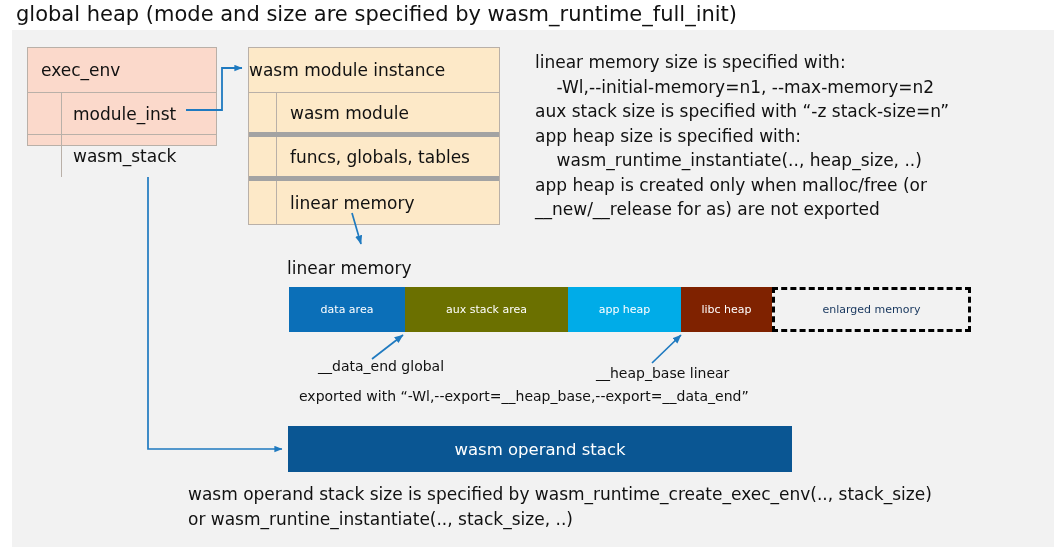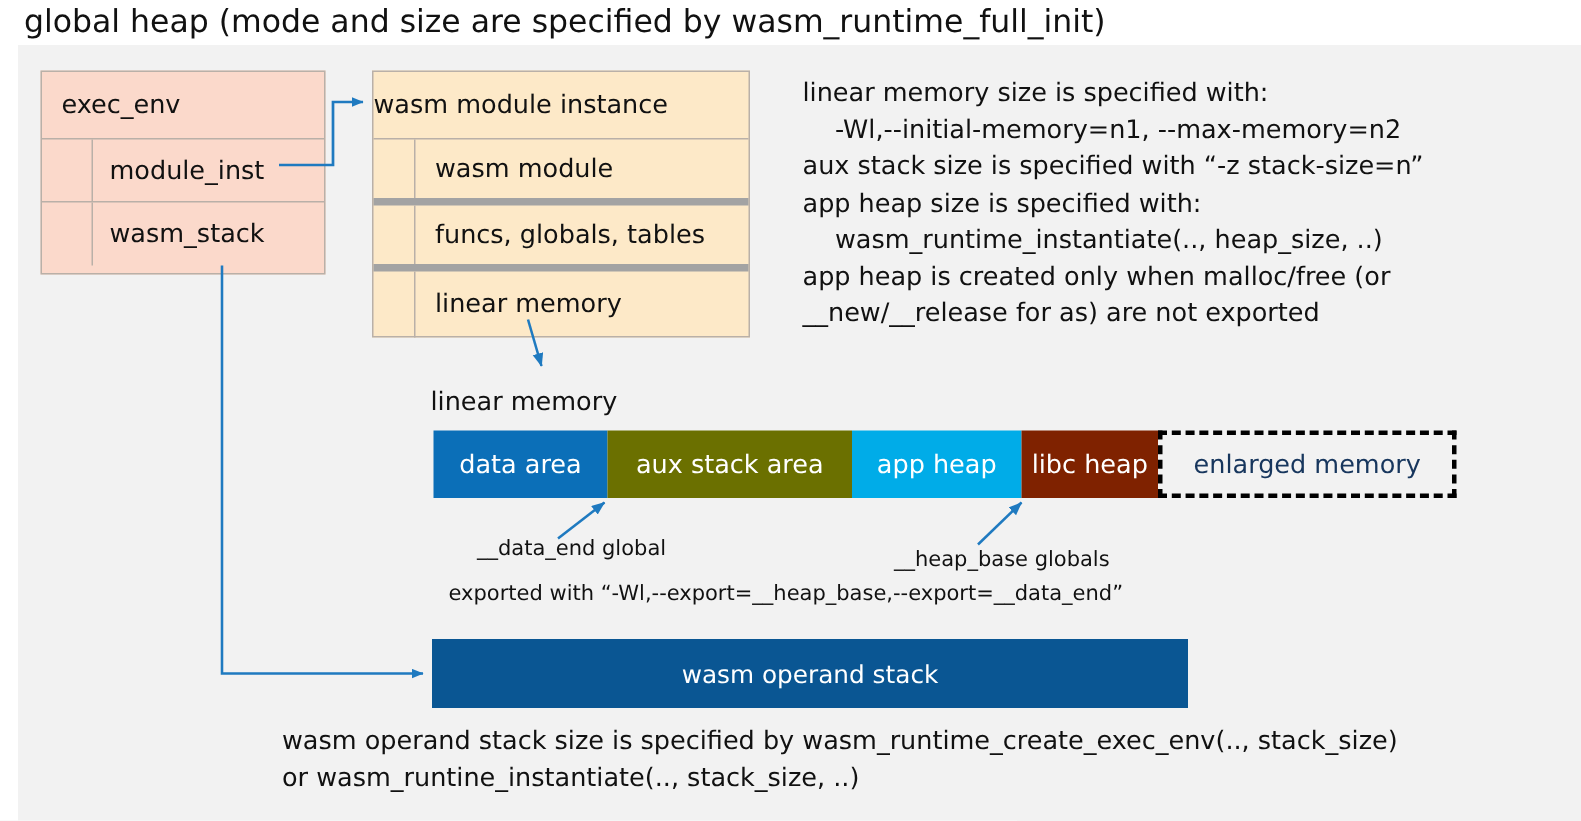--- a/index.html
+++ b/index.html
@@ -28,21 +28,21 @@
   
   .sbox{position:absolute;box-sizing:border-box;}
   .srow{
     box-sizing:border-box;
     display:flex;align-items:center;
     font-size:17px;color:#111;
     white-space:nowrap;
   }
 
   
-  #exec-env{left:27px;top:47px;width:190px;height:136px;
+  #exec-env{left:27px;top:47px;width:190px;height:99px;
     background:#fbd9cb;border:1px solid #b9b0a8;}
   #exec-env .hdr{height:45px;padding-left:13px;border-bottom:1px solid #b9b0a8;}
   #exec-env .sub{height:42px;}
   #exec-env .sub .gutter{width:34px;height:100%;border-right:1px solid #b9b0a8;box-sizing:border-box;}
   #exec-env .sub .lbl{padding-left:11px;}
   #exec-env .sub.mid{border-bottom:1px solid #b9b0a8;}
 
   
   #wmi{left:248px;top:47px;width:252px;height:178px;
     background:#fde9c8;border:1px solid #b9b0a8;}
@@ -57,21 +57,21 @@
     position:absolute;left:535px;top:50px;width:510px;
     font-size:17px;line-height:24.5px;color:#111;white-space:pre;
   }
 
   
   #lm-label{position:absolute;left:287px;top:258px;font-size:17px;color:#111;}
   #membar{position:absolute;left:289px;top:287px;height:45px;display:flex;}
   .seg{
     height:45px;box-sizing:border-box;
     display:flex;align-items:center;justify-content:center;
-    font-size:17px;color:#ffffff;white-space:nowrap;
+    font-size:11px;color:#ffffff;white-space:nowrap;
   }
   .seg.dashed{
     border:3px dashed #000000;background:#f2f2f2;color:#17365d;
   }
 
   
   .callout{position:absolute;font-size:14px;color:#111;white-space:nowrap;}
   #data-end-lbl{left:318px;top:358px;}
   #heap-base-lbl{left:596px;top:365px;}
   #exported-lbl{left:299px;top:388px;}
@@ -149,21 +149,21 @@
       </div>
       <div class="seg" style="width: 91px; background: rgb(127, 34, 0); color: rgb(255, 255, 255);">
         <span>libc heap</span>
       </div>
       <div class="seg dashed" style="width: 199px; color: rgb(23, 54, 93);">
         <span>enlarged memory</span>
       </div>
     </div>
 
   <div class="callout" id="data-end-lbl">__data_end global</div>
-  <div class="callout" id="heap-base-lbl">__heap_base globals</div>
+  <div class="callout" id="heap-base-lbl">__heap_base linear</div>
   <div class="callout" id="exported-lbl">exported with “-Wl,--export=__heap_base,--export=__data_end”</div>
 
   <div id="opstack">wasm operand stack</div>
   <div id="bottom-notes">wasm operand stack size is specified by wasm_runtime_create_exec_env(.., stack_size)
 or wasm_runtine_instantiate(.., stack_size, ..)</div>
 
   <svg class="overlay">
     <defs>
       <marker id="ahead" markerWidth="9" markerHeight="9" refX="7.6" refY="3.2" orient="auto" markerUnits="userSpaceOnUse">
         <path d="M0,0 L8,3.2 L0,6.4 z" fill="#1f7ac0"></path>

